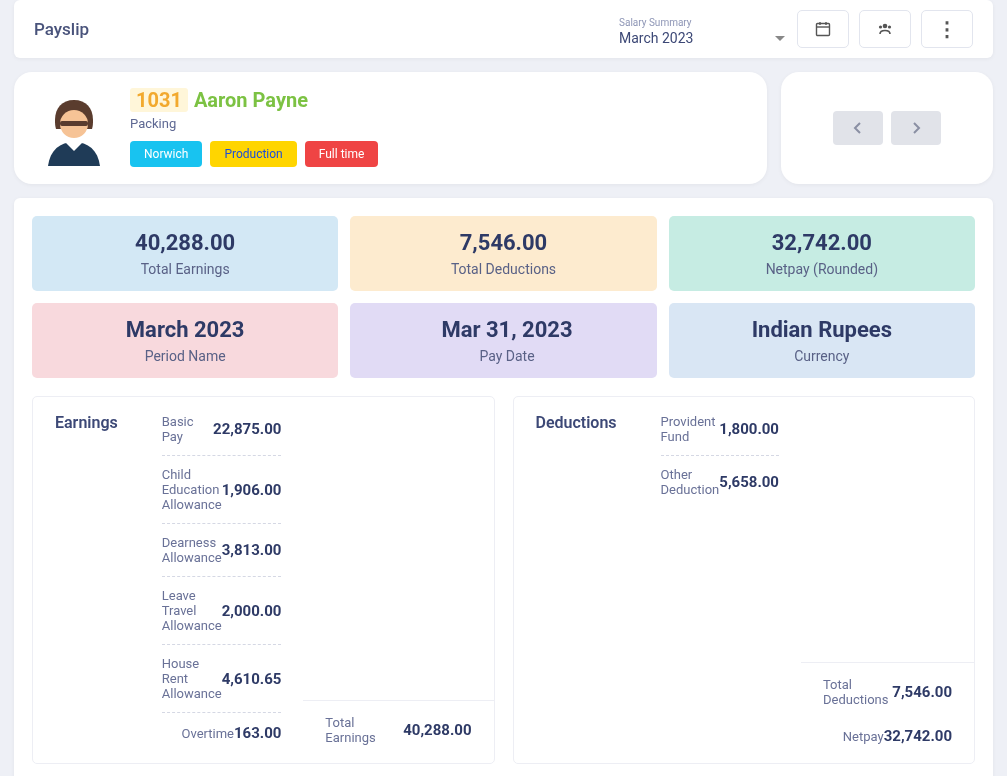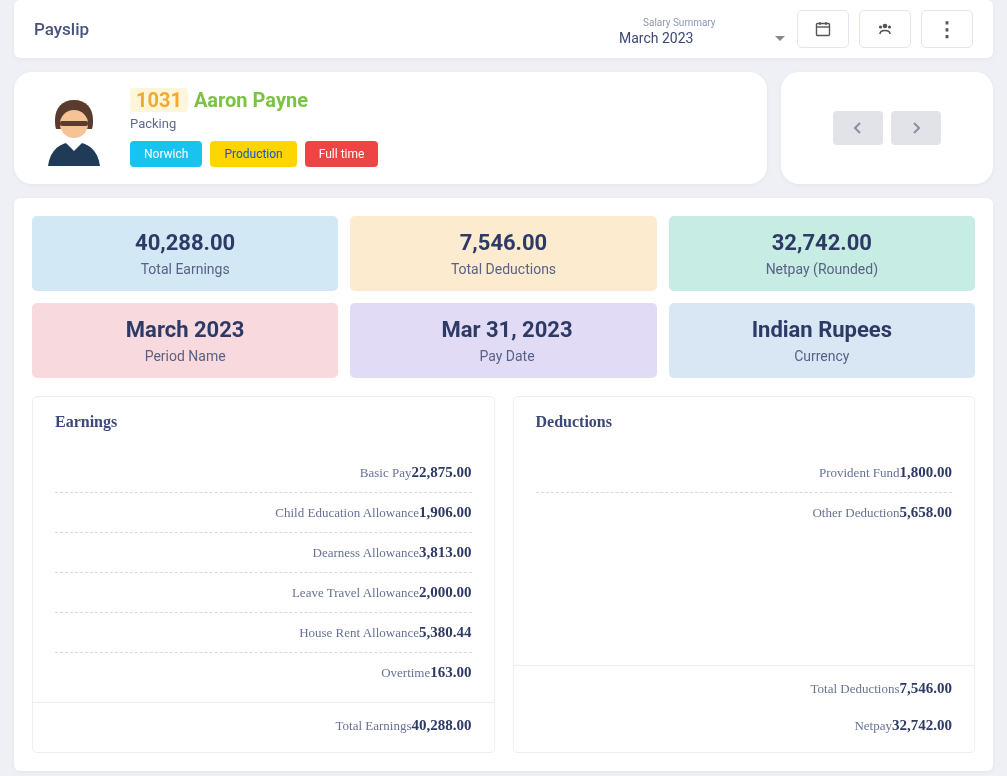--- a/index.html
+++ b/index.html
@@ -34,21 +34,20 @@
 .select-wrap {
   display: flex;
   flex-direction: column;
   min-width: 170px;
 }
 .select-label {
   font-size: 10px;
   color: #8e96b6;
   margin-bottom: 0px;
   padding-left: 2px;
-  margin-left: 24px;
 }
 .select-box {
   display: flex;
   align-items: center;
   justify-content: space-between;
   font-size: 14px;
   color: #3c4876;
   padding: 2px 2px;
   cursor: pointer;
 }
@@ -179,22 +178,21 @@
 
 .tables-row {
   display: flex;
   gap: 18px;
 }
 .tbl-card {
   flex: 1;
   border: 1px solid #edeef4;
   border-radius: 5px;
   display: flex;
-  flex-direction: column;
-  font-family: Liberation Serif, serif;
+  flex-direction: row;
 }
 .tbl-head {
   padding: 16px 22px;
   font-size: 16px;
   font-weight: 600;
   color: #3c4876;
 }
 .tbl-body {
   padding: 6px 22px 10px 22px;
   flex: 1;
@@ -339,21 +337,21 @@
         <div class="line">
             <span class="line-label">Dearness Allowance</span>
             <span class="line-val">3,813.00</span>
           </div>
         <div class="line">
             <span class="line-label">Leave Travel Allowance</span>
             <span class="line-val">2,000.00</span>
           </div>
         <div class="line">
             <span class="line-label">House Rent Allowance</span>
-            <span class="line-val">5,380.44</span>
+            <span class="line-val">4,610.65</span>
           </div>
         <div class="line">
             <span class="line-label">Overtime</span>
             <span class="line-val">163.00</span>
           </div>
       </div>
       <div class="tbl-foot">
         <div class="line">
           <span class="line-label">Total Earnings</span>
           <span class="line-val">40,288.00</span>

